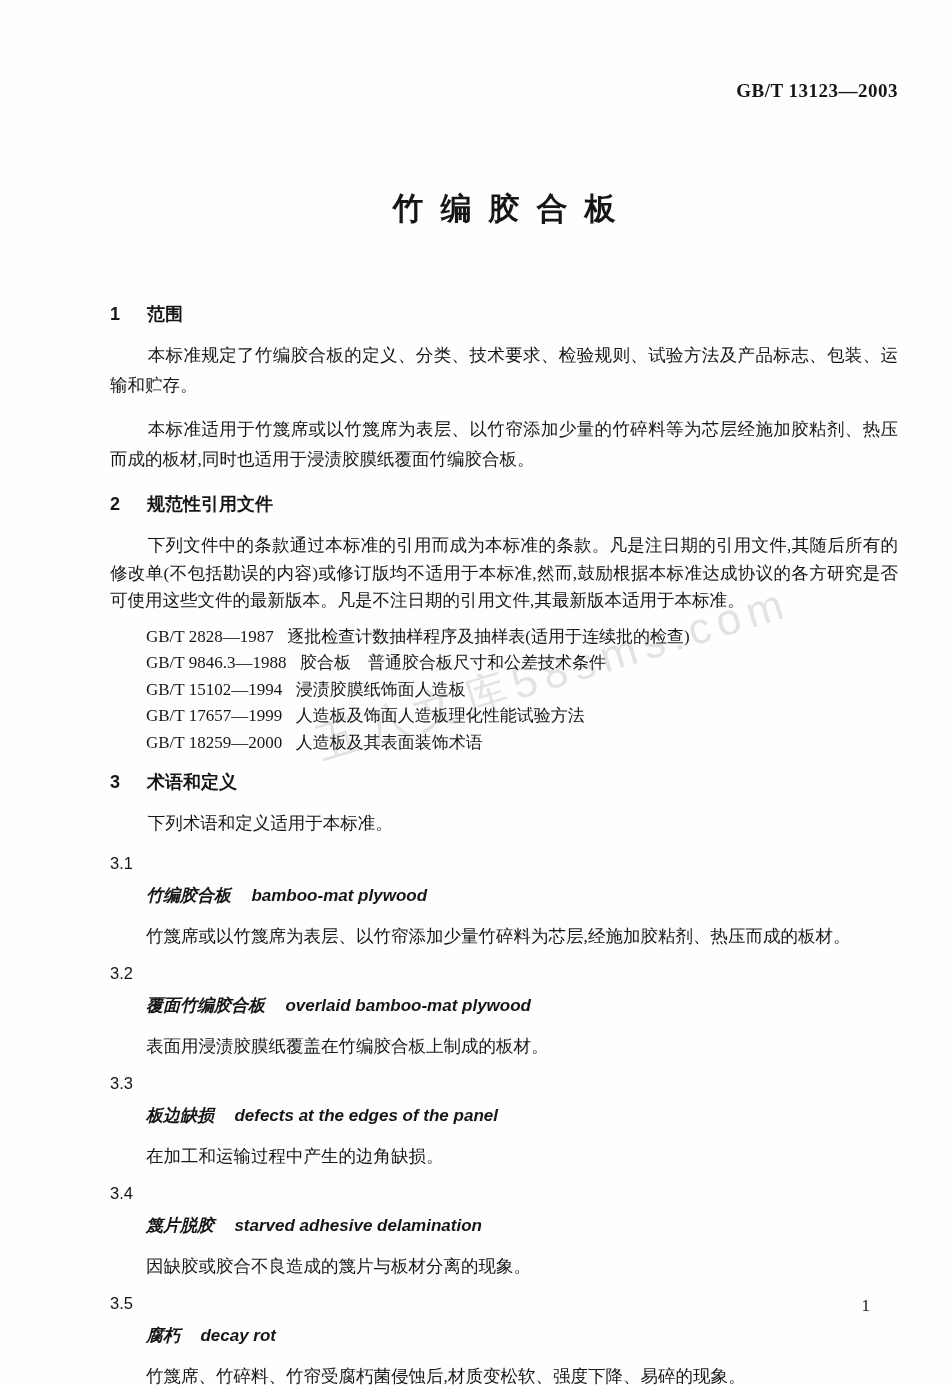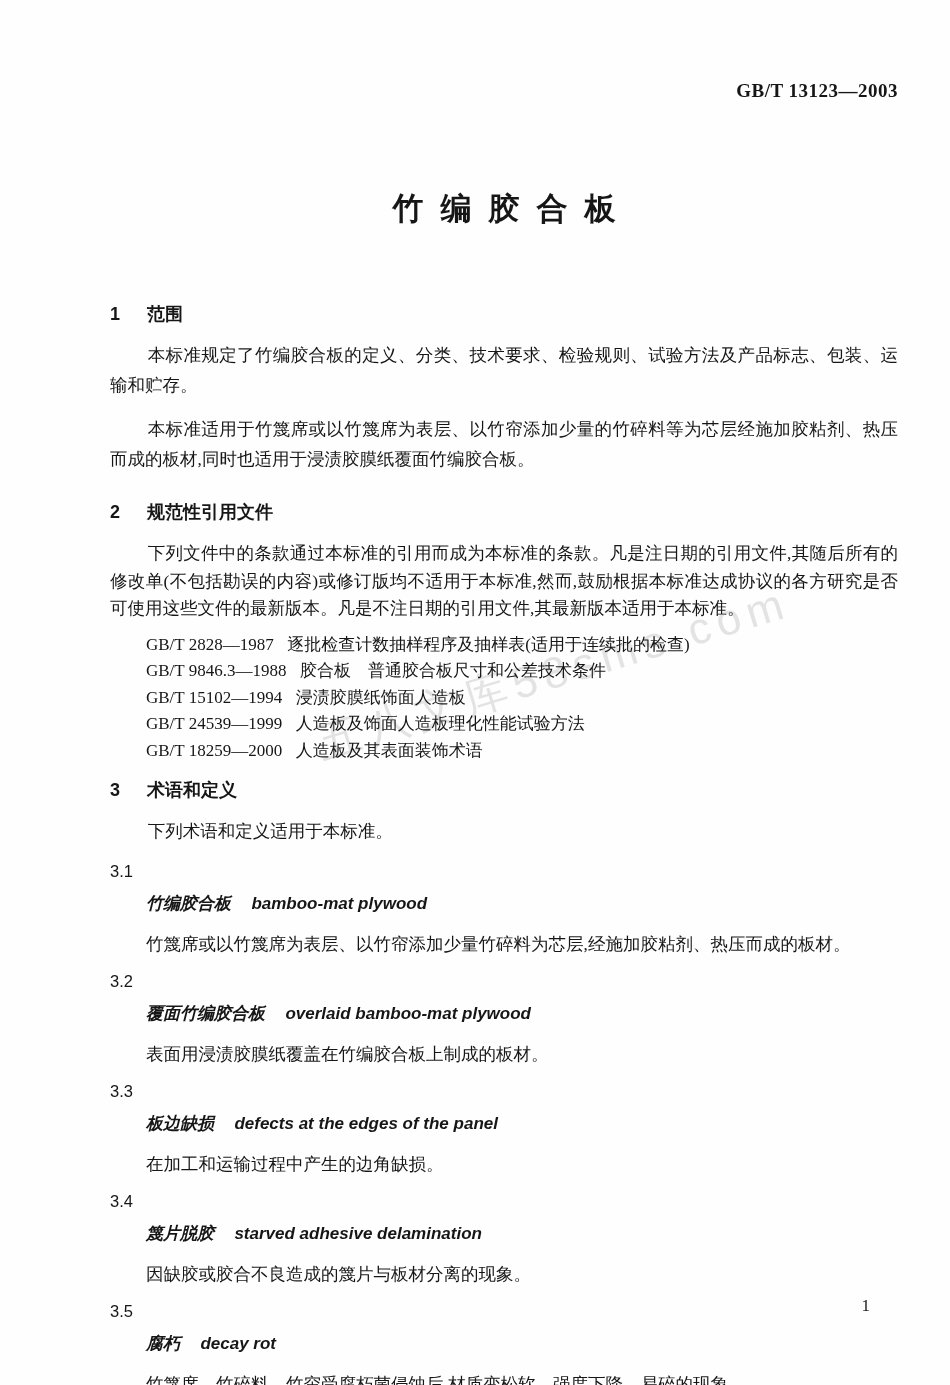--- a/index.html
+++ b/index.html
@@ -44,21 +44,21 @@
 
   
   .sec-heading {
     font-size: 18px;
     font-weight: 700;
     line-height: 24px;
     font-family: Liberation Sans, sans-serif;
   }
   .sec-heading .sec-num { margin-right: 1.5em; }
   .sec-heading.s1 { margin-top: 72px; }
-  .sec-heading.s2 { margin-top: 26px; }
+  .sec-heading.s2 { margin-top: 18px; }
   .sec-heading.s3 { margin-top: 14px; }
 
   
   .para {
     margin: 14px 0 0 0;
     font-size: 17.5px;
     line-height: 30px;
     text-align: justify;
     text-indent: 2.15em;
   }
@@ -146,21 +146,21 @@
       <div class="ref-line">
         <span class="ref-code">GB/T 2828—1987</span><span class="ref-title">逐批检查计数抽样程序及抽样表(适用于连续批的检查)</span>
       </div>
       <div class="ref-line">
         <span class="ref-code">GB/T 9846.3—1988</span><span class="ref-title">胶合板　普通胶合板尺寸和公差技术条件</span>
       </div>
       <div class="ref-line">
         <span class="ref-code">GB/T 15102—1994</span><span class="ref-title">浸渍胶膜纸饰面人造板</span>
       </div>
       <div class="ref-line">
-        <span class="ref-code">GB/T 24539—1999</span><span class="ref-title">人造板及饰面人造板理化性能试验方法</span>
+        <span class="ref-code">GB/T 17657—1999</span><span class="ref-title">人造板及饰面人造板理化性能试验方法</span>
       </div>
       <div class="ref-line">
         <span class="ref-code">GB/T 18259—2000</span><span class="ref-title">人造板及其表面装饰术语</span>
       </div>
     </div>
 
     <div class="sec-heading s3">
       <span class="sec-num">3</span><span class="sec-text">术语和定义</span>
     </div>
     <p class="para">下列术语和定义适用于本标准。</p>

